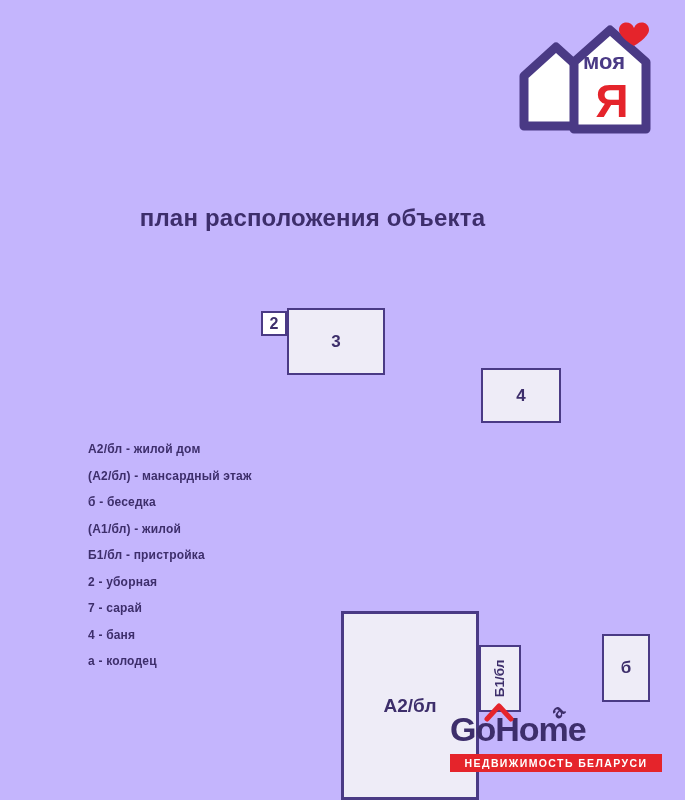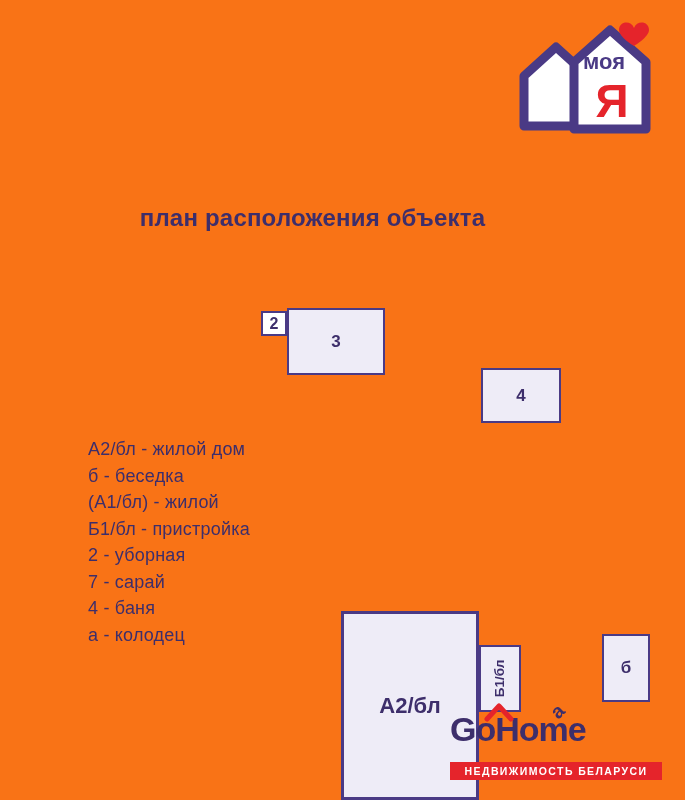--- a/index.html
+++ b/index.html
@@ -1,57 +1,57 @@
 <!DOCTYPE html>
 <html><head>
 <meta charset="utf-8">
 <style>
   html,body{margin:0;padding:0;background:#ffffff;}
   #page{
-    position:relative;width:685px;height:800px;background:#f97316;overflow:hidden;
+    position:relative;width:685px;height:800px;background:#c4b5fd;overflow:hidden;
     font-family:"Liberation Sans",sans-serif;color:#3d2e6b;
   }
   
   .brand-top{position:absolute;left:512px;top:14px;width:150px;height:128px;}
   
   .plan-title{
     position:absolute;left:70px;top:203px;width:485px;text-align:center;
     font-size:24px;font-weight:bold;line-height:30px;color:#3d2e6b;letter-spacing:.2px;
   }
   
   .pbox{
     position:absolute;box-sizing:border-box;border:2px solid #4a3a85;background:#eeecf7;
     display:flex;align-items:center;justify-content:center;
     font-weight:bold;color:#3d2e6b;
   }
   .box-2{left:261px;top:311px;width:26px;height:25px;background:#ffffff;font-size:16px;z-index:2;}
   .box-3{left:287px;top:308px;width:98px;height:67px;font-size:17px;}
   .box-4{left:481px;top:368px;width:80px;height:55px;font-size:17px;}
-  .box-a2{left:341px;top:611px;width:138px;height:189px;border-width:3px;font-size:22px;}
+  .box-a2{left:341px;top:611px;width:138px;height:189px;border-width:3px;font-size:19px;}
   .box-b1{left:479px;top:645px;width:42px;height:67px;font-size:13.5px;}
   .box-b1 .rot{transform:rotate(-90deg);white-space:nowrap;}
   .box-b{left:602px;top:634px;width:48px;height:68px;font-size:17px;}
   .well-a{
     position:absolute;left:552px;top:700px;font-size:20px;font-weight:bold;color:#3d2e6b;
     transform:rotate(-45deg);
   }
   
   .legend{
     position:absolute;left:88px;top:436px;
-    font-size:18px;font-weight:normal;line-height:26.5px;color:#3d2e6b;letter-spacing:.2px;
+    font-size:12px;font-weight:bold;line-height:26.5px;color:#3d2e6b;letter-spacing:.2px;
   }
   
   .footer-logo{position:absolute;left:450px;top:706px;width:212px;z-index:5;}
   .footer-word{
     font-size:34px;font-weight:bold;letter-spacing:-1px;color:#3d2e6b;line-height:46px;
     white-space:nowrap;
   }
   .footer-roof{position:absolute;left:34px;top:-4px;width:30px;height:20px;}
   .footer-strip{
-    margin-top:10px;background:#e5242b;color:#ffffff;height:18px;line-height:18px;
+    margin-top:2px;background:#e5242b;color:#ffffff;height:18px;line-height:18px;
     text-align:center;font-size:10.5px;font-weight:bold;letter-spacing:1.4px;white-space:nowrap;
   }
 </style>
 </head>
 <body>
 
 <div id="page">
 
   <div class="brand-top">
     <svg width="150" height="128" viewBox="0 0 150 128">
@@ -82,20 +82,21 @@
   <div class="pbox box-b1">
     <span class="rot">Б1/бл</span>
   </div>
   <div class="pbox box-b">
     <span>б</span>
   </div>
   <div class="well-a">а</div>
 
   <div class="legend">
     <div>А2/бл - жилой дом</div>
+    <div>(А2/бл) - мансардный этаж</div>
     <div>б - беседка</div>
     <div>(А1/бл) - жилой</div>
     <div>Б1/бл - пристройка</div>
     <div>2 - уборная</div>
     <div>7 - сарай</div>
     <div>4 - баня</div>
     <div>а - колодец</div>
   </div>
 
   <div class="footer-logo">

